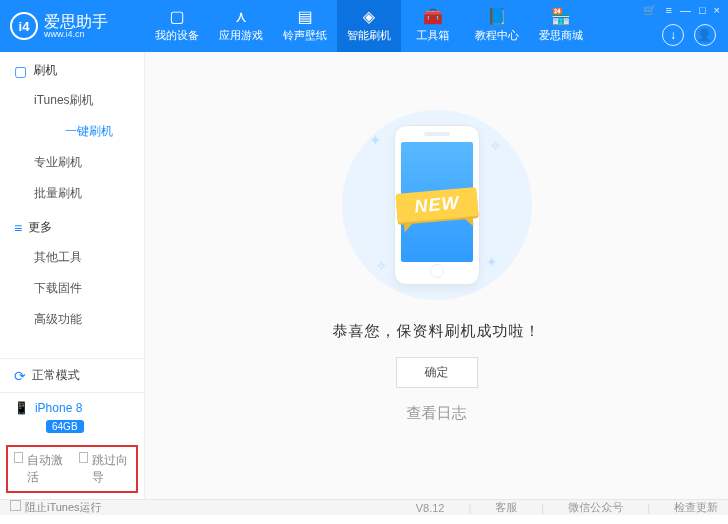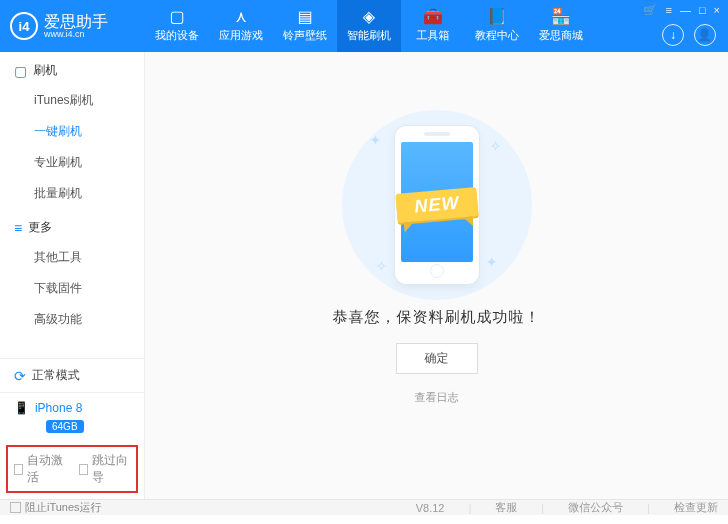--- a/index.html
+++ b/index.html
@@ -20,47 +20,47 @@
 .header-circles { position: absolute; right: 12px; bottom: 6px; display: flex; gap: 10px; }
 .circle-btn { width: 22px; height: 22px; border: 1.5px solid rgba(255,255,255,0.85); border-radius: 50%; display: flex; align-items: center; justify-content: center; cursor: pointer; font-size: 12px; }
 
 
 .body { display: flex; height: 447px; }
 .sidebar { width: 145px; border-right: 1px solid #eee; display: flex; flex-direction: column; font-size: 12px; }
 .side-group-title { display: flex; align-items: center; gap: 6px; padding: 10px 14px 6px; color: #333; font-weight: 500; }
 .side-glyph { color: #1a8cff; font-size: 14px; }
 .side-list { padding-left: 34px; }
 .side-item { padding: 7px 0; color: #555; cursor: pointer; }
-.side-item.active { color: #1a8cff; }
+.side-item.active { color: #1a8cff; text-align: center; }
 .side-spacer { flex: 1; }
 .mode-row { display: flex; align-items: center; gap: 6px; padding: 8px 14px; border-top: 1px solid #eee; color: #444; }
 .mode-icon { color: #1a8cff; font-size: 14px; }
 .device-row { padding: 8px 14px 10px; border-top: 1px solid #eee; }
 .device-name { display: flex; align-items: center; gap: 6px; color: #1a8cff; font-weight: 500; margin-bottom: 4px; }
 .badge { display: inline-block; background: #1a8cff; color: #fff; font-size: 10px; border-radius: 3px; padding: 1px 6px; margin-left: 32px; }
 .redbox { border: 2px solid #d33; margin: 2px 6px 6px; padding: 5px 6px; display: flex; gap: 14px; color: #888; }
-.cb { display: inline-flex; align-items: center; gap: 4px; cursor: pointer; }
+.cb { display: inline-flex; align-items: flex-start; gap: 4px; cursor: pointer; }
 .cb-box { width: 11px; height: 11px; border: 1px solid #bbb; display: inline-block; }
 
 .main { flex: 1; background: #fafafa; display: flex; flex-direction: column; align-items: center; position: relative; }
 .illus { margin-top: 58px; width: 190px; height: 190px; border-radius: 50%; background: #eaf4ff; position: relative; display: flex; align-items: center; justify-content: center; }
 .spark { position: absolute; color: #bfe0ff; font-size: 14px; }
 .s1 { top: 22px; left: 28px; } .s2 { top: 28px; right: 30px; } .s3 { bottom: 26px; left: 34px; } .s4 { bottom: 30px; right: 34px; }
 .phone { width: 86px; height: 160px; background: #fff; border-radius: 12px; border: 1px solid #dfe8f2; box-shadow: 0 4px 10px rgba(0,0,0,0.05); position: relative; }
 .phone::before { content:""; position:absolute; top:6px; left:50%; transform:translateX(-50%); width:26px; height:4px; background:#e6eef7; border-radius:2px; }
 .phone::after { content:""; position:absolute; bottom:6px; left:50%; transform:translateX(-50%); width:12px; height:12px; border:1px solid #e6eef7; border-radius:50%; }
 .screen { position:absolute; top:16px; bottom:22px; left:6px; right:6px; background: linear-gradient(180deg,#59b8ff,#2f9cff); border-radius:2px; }
 .ribbon { position:absolute; top:50%; left:50%; transform:translate(-50%,-50%) rotate(-5deg); background:#ffd24a; color:#fff; font-weight:bold; font-size:18px; padding:4px 18px; border-radius:3px; letter-spacing:1px; box-shadow:0 2px 0 #e6b93a; font-style: italic; }
 .ribbon::before, .ribbon::after { content:""; position:absolute; top:100%; width:0; height:0; border:5px solid transparent; }
 .ribbon::before { left:6px; border-top-color:#e6b93a; border-left-color:#e6b93a; }
 .ribbon::after { right:6px; border-top-color:#e6b93a; border-right-color:#e6b93a; }
 
-.success-text { margin-top: 8px; font-size: 15px; color: #333; letter-spacing: 1px; }
+.success-text { margin-top: 22px; font-size: 15px; color: #333; letter-spacing: 1px; }
 .ok-btn { margin-top: 16px; background:#fff; border:1px solid #ddd; padding:6px 28px; cursor:pointer; font-size:12px; color:#555; }
-.log-link { margin-top: 16px; font-size: 11px; color: #999; cursor:pointer; }
+.log-link { margin-top: 16px; font-size: 15px; color: #999; cursor:pointer; }
 
 .footer { height: 16px; background: #f5f5f5; border-top: 1px solid #e6e6e6; display: flex; align-items: center; padding: 0 10px; font-size: 11px; color: #999; }
 .footer .cb { color: #888; }
 .footer-right { margin-left: auto; display: flex; align-items: center; gap: 24px; }
 .sep { color: #ddd; }
 </style>
 </head>
 <body>
 
 <div class="header">

